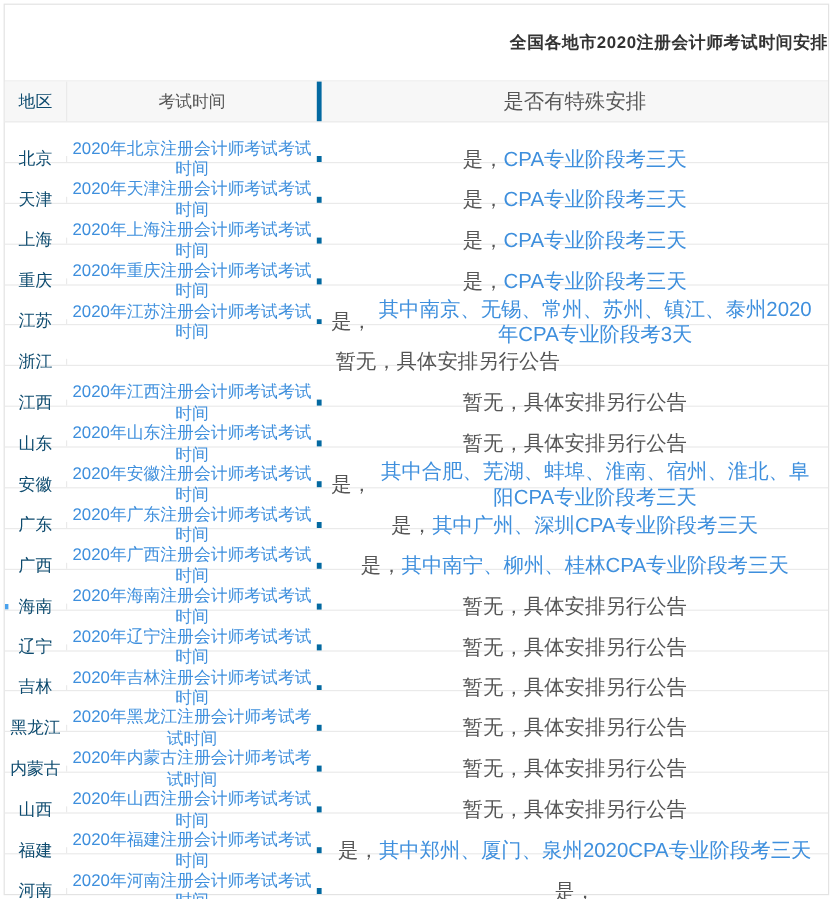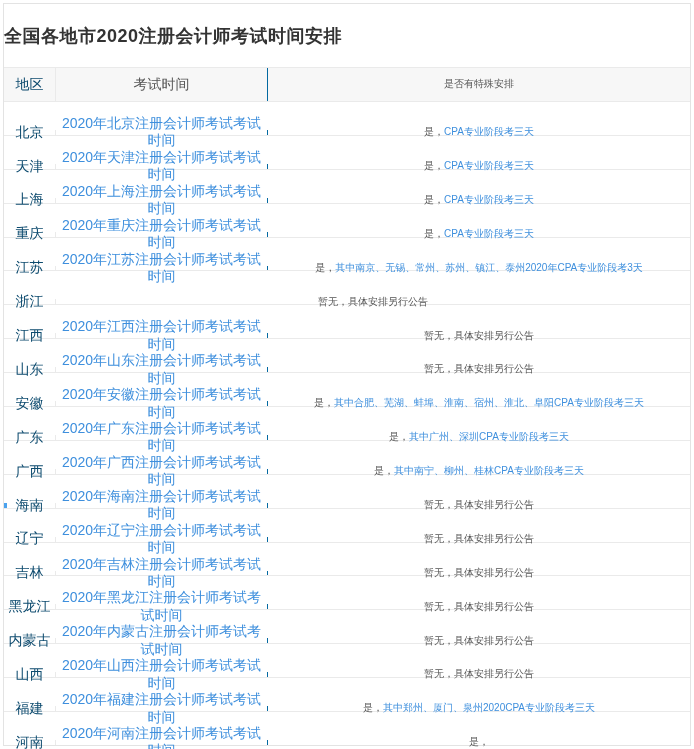--- a/index.html
+++ b/index.html
@@ -14,23 +14,23 @@
     left: 3px; top: 3px; right: 3px; bottom: 3px;
     border: 1px solid #e3e3e3;
     background: #fff;
     display: flex;
     flex-direction: column;
   }
   .title-row {
     flex: 0 0 64px;
     display: flex;
     align-items: center;
-    justify-content: flex-start;
+    justify-content: flex-end;
     border-bottom: 1px solid #eaeaea;
-    font-size: 18px;
+    font-size: 14px;
     font-weight: bold;
     color: #333;
     letter-spacing: 0.5px;
   }
   .header-row {
     flex: 0 0 34px;
     display: flex;
     align-items: stretch;
     background: #f7f7f7;
     border-bottom: 1px solid #eaeaea;
@@ -55,26 +55,26 @@
     text-align: center;
     line-height: 1.25;
   }
   .col-region {
     flex: 0 0 52px;
     border-right: 1px solid #eaeaea;
     color: #0c4a6e;
   }
   .col-link {
     flex: 0 0 212px;
-    border-right: 1px solid #0369a1;
+    border-right: 4px solid #0369a1;
   }
   .col-note {
     flex: 1 1 auto;
     padding: 0 8px;
-    font-size: 10px;
+    font-size: 17px;
     color: #555;
   }
   a.link {
     color: #3e8fdd;
     text-decoration: none;
     cursor: pointer;
   }
   .note-plain { color: #555; white-space: pre-wrap; }
 </style>
 </head>

